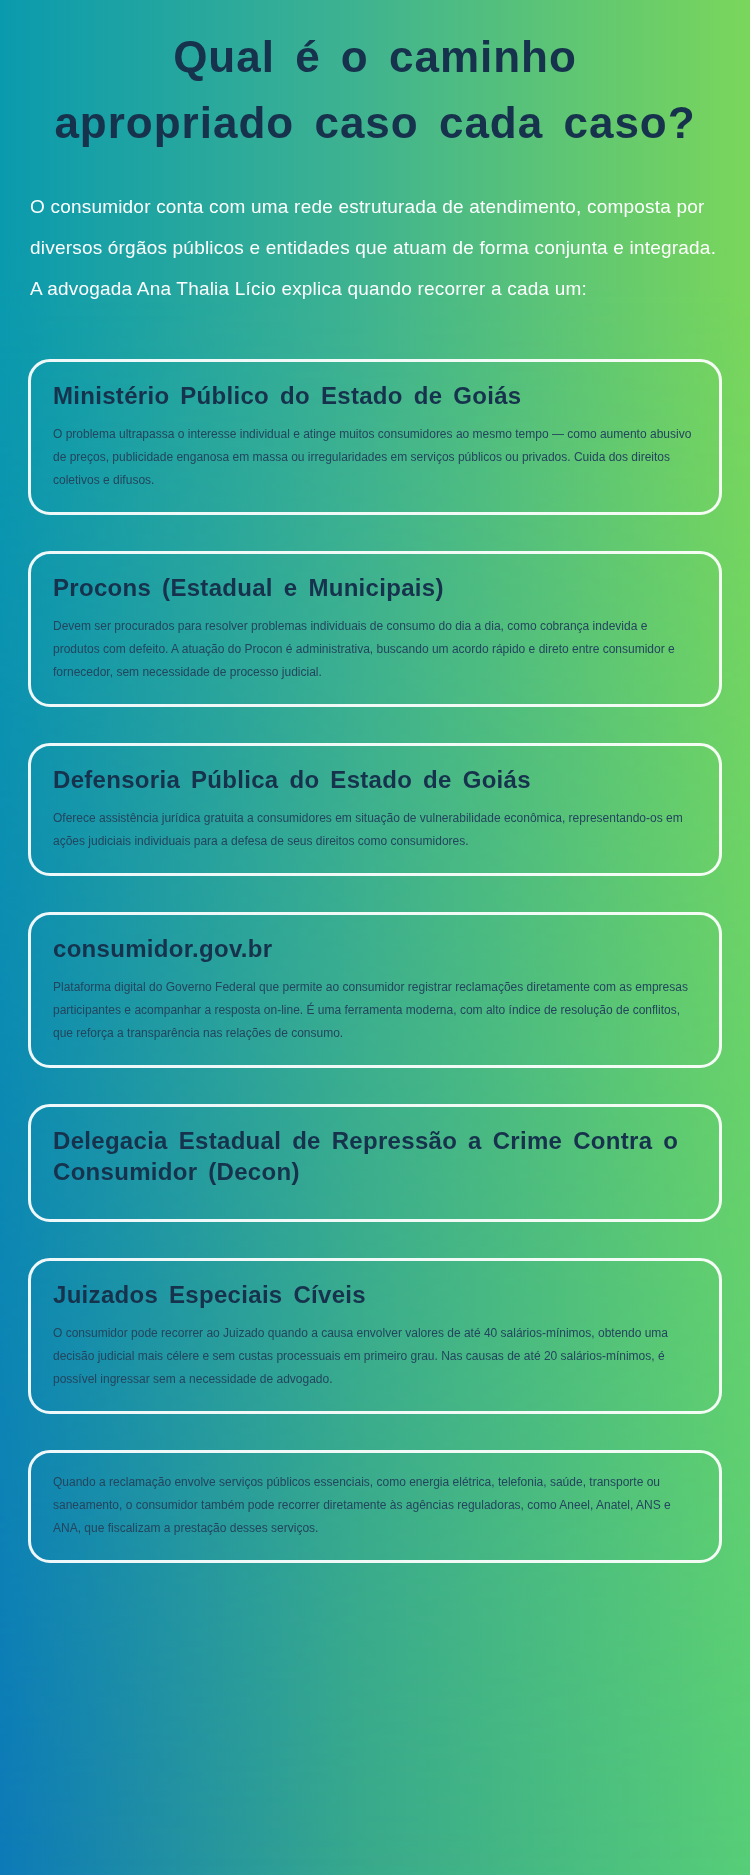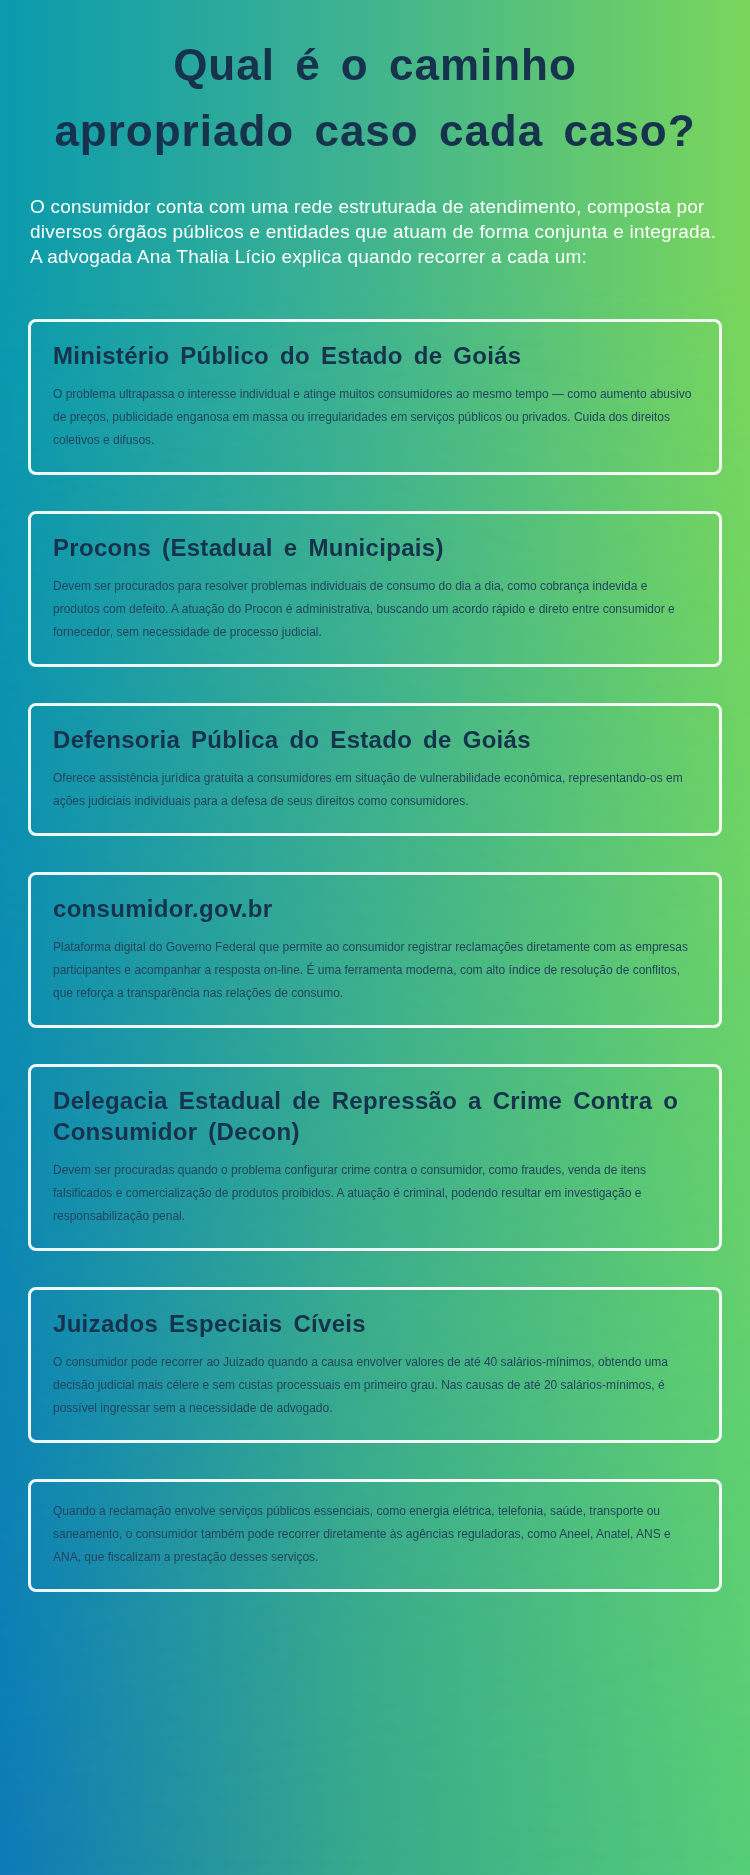--- a/index.html
+++ b/index.html
@@ -21,50 +21,50 @@
     position: absolute;
     inset: 0;
     
     background: linear-gradient(to right, #0a9aae 0%, #3fb390 48%, #7ad65b 100%);
     -webkit-mask-image: linear-gradient(to bottom, #000 15%, transparent 100%);
     mask-image: linear-gradient(to bottom, #000 15%, transparent 100%);
     pointer-events: none;
   }
   .content {
     position: relative;
-    padding: 32px 28px 0;
+    padding: 24px 28px 0;
     box-sizing: border-box;
     width: 750px;
   }
   h1.title {
     margin: 0 0 30px;
     text-align: center;
     font-size: 44px;
     line-height: 66px;
     font-weight: bold;
     letter-spacing: 1px;
     word-spacing: 7px;
     color: #16324c;
   }
   h1.title span { display: block; }
   p.intro {
     margin: 0 2px 50px;
     font-size: 19px;
-    line-height: 25px;
+    line-height: 41px;
     color: #ffffff;
     letter-spacing: 0.2px;
   }
   .cards {
     display: flex;
     flex-direction: column;
     gap: 36px;
   }
   .card {
     border: 3px solid rgba(255, 255, 255, 0.93);
-    border-radius: 8px;
+    border-radius: 22px;
     padding: 18px 22px 20px;
     background: transparent;
   }
   .card h2 {
     margin: 0 0 12px;
     font-size: 24px;
     line-height: 31px;
     font-weight: bold;
     letter-spacing: 0.3px;
     word-spacing: 4px;
@@ -108,21 +108,20 @@
         <p>Oferece assistência jurídica gratuita a consumidores em situação de vulnerabilidade econômica, representando-os em ações judiciais individuais para a defesa de seus direitos como consumidores.</p>
       </section>
 
       <section class="card">
         <h2>consumidor.gov.br</h2>
         <p>Plataforma digital do Governo Federal que permite ao consumidor registrar reclamações diretamente com as empresas participantes e acompanhar a resposta on-line. É uma ferramenta moderna, com alto índice de resolução de conflitos, que reforça a transparência nas relações de consumo.</p>
       </section>
 
       <section class="card">
         <h2>Delegacia Estadual de Repressão a Crime Contra o Consumidor (Decon)</h2>
-        <p>Devem ser procuradas quando o problema configurar crime contra o consumidor, como fraudes, venda de itens falsificados e comercialização de produtos proibidos. A atuação é criminal, podendo resultar em investigação e responsabilização penal.</p>
       </section>
 
       <section class="card">
         <h2>Juizados Especiais Cíveis</h2>
         <p>O consumidor pode recorrer ao Juizado quando a causa envolver valores de até 40 salários-mínimos, obtendo uma decisão judicial mais célere e sem custas processuais em primeiro grau. Nas causas de até 20 salários-mínimos, é possível ingressar sem a necessidade de advogado.</p>
       </section>
 
       <section class="card">
         <p>Quando a reclamação envolve serviços públicos essenciais, como energia elétrica, telefonia, saúde, transporte ou saneamento, o consumidor também pode recorrer diretamente às agências reguladoras, como Aneel, Anatel, ANS e ANA, que fiscalizam a prestação desses serviços.</p>
       </section>

